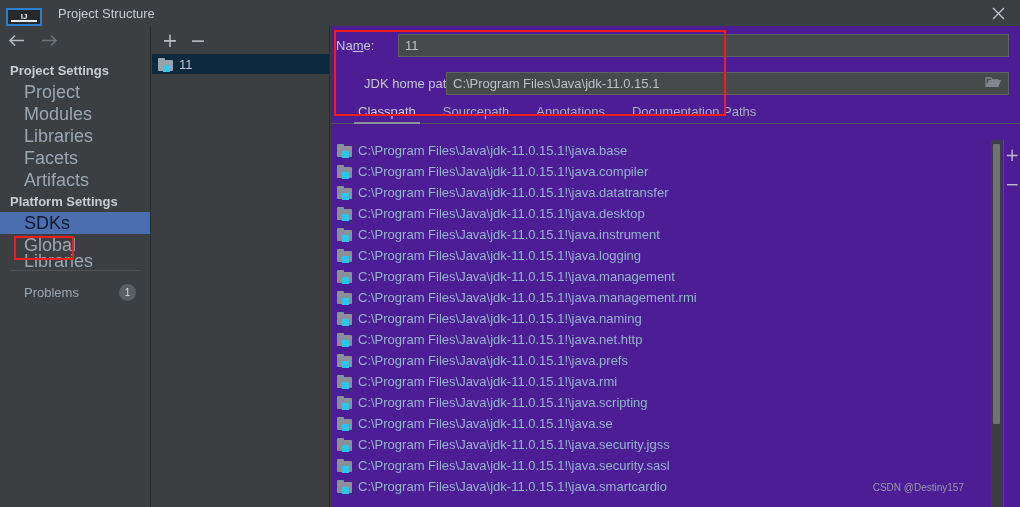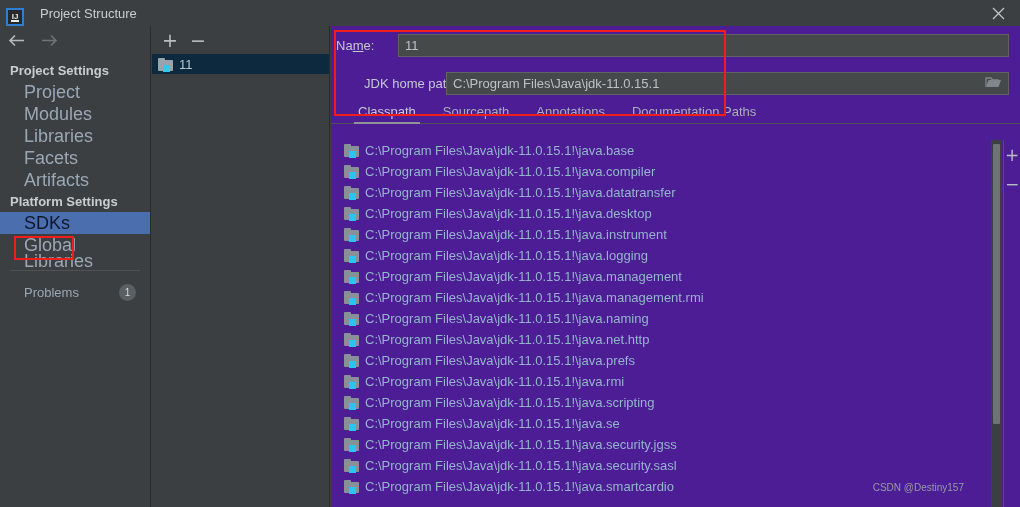--- a/index.html
+++ b/index.html
@@ -16,21 +16,21 @@
     color: #a9b7c6;
   }
 
   
   #titlebar {
     position: absolute; left: 0; top: 0; width: 1020px; height: 26px;
     background: #3c3f41;
     display: flex; align-items: center;
   }
   #ij-logo {
-    width: 18px; height: 18px; margin-left: 6px; margin-top: 7px;
+    width: 36px; height: 18px; margin-left: 6px; margin-top: 7px;
     border: 2px solid #2d7fd4;
     background: #26282a;
     display: flex; align-items: center; justify-content: center;
     position: relative;
   }
   #ij-logo .ij-txt {
     font-size: 8px; font-weight: bold; color: #e8e8e8;
     letter-spacing: 0px; line-height: 8px;
   }
   #ij-logo .ij-bar {
@@ -183,21 +183,21 @@
     height: 2px; background: #8e9398;
   }
 
   
   #cp-wrap {
     position: absolute; left: 0; top: 114px; width: 660px; height: 367px;
     overflow: hidden;
   }
   .cp-row {
     height: 21px; display: flex; align-items: center; gap: 6px;
-    padding-left: 13px; font-size: 13px; color: #94b5cc;
+    padding-left: 6px; font-size: 13px; color: #94b5cc;
     cursor: pointer;
   }
   #cp-scrollbar {
     position: absolute; left: 660px; top: 114px; width: 11px; height: 367px;
     background: #3c3f41;
   }
   #cp-thumb {
     position: absolute; left: 2px; top: 4px; width: 7px; height: 280px;
     background: #6e7375; border-radius: 1px; cursor: pointer;
   }

